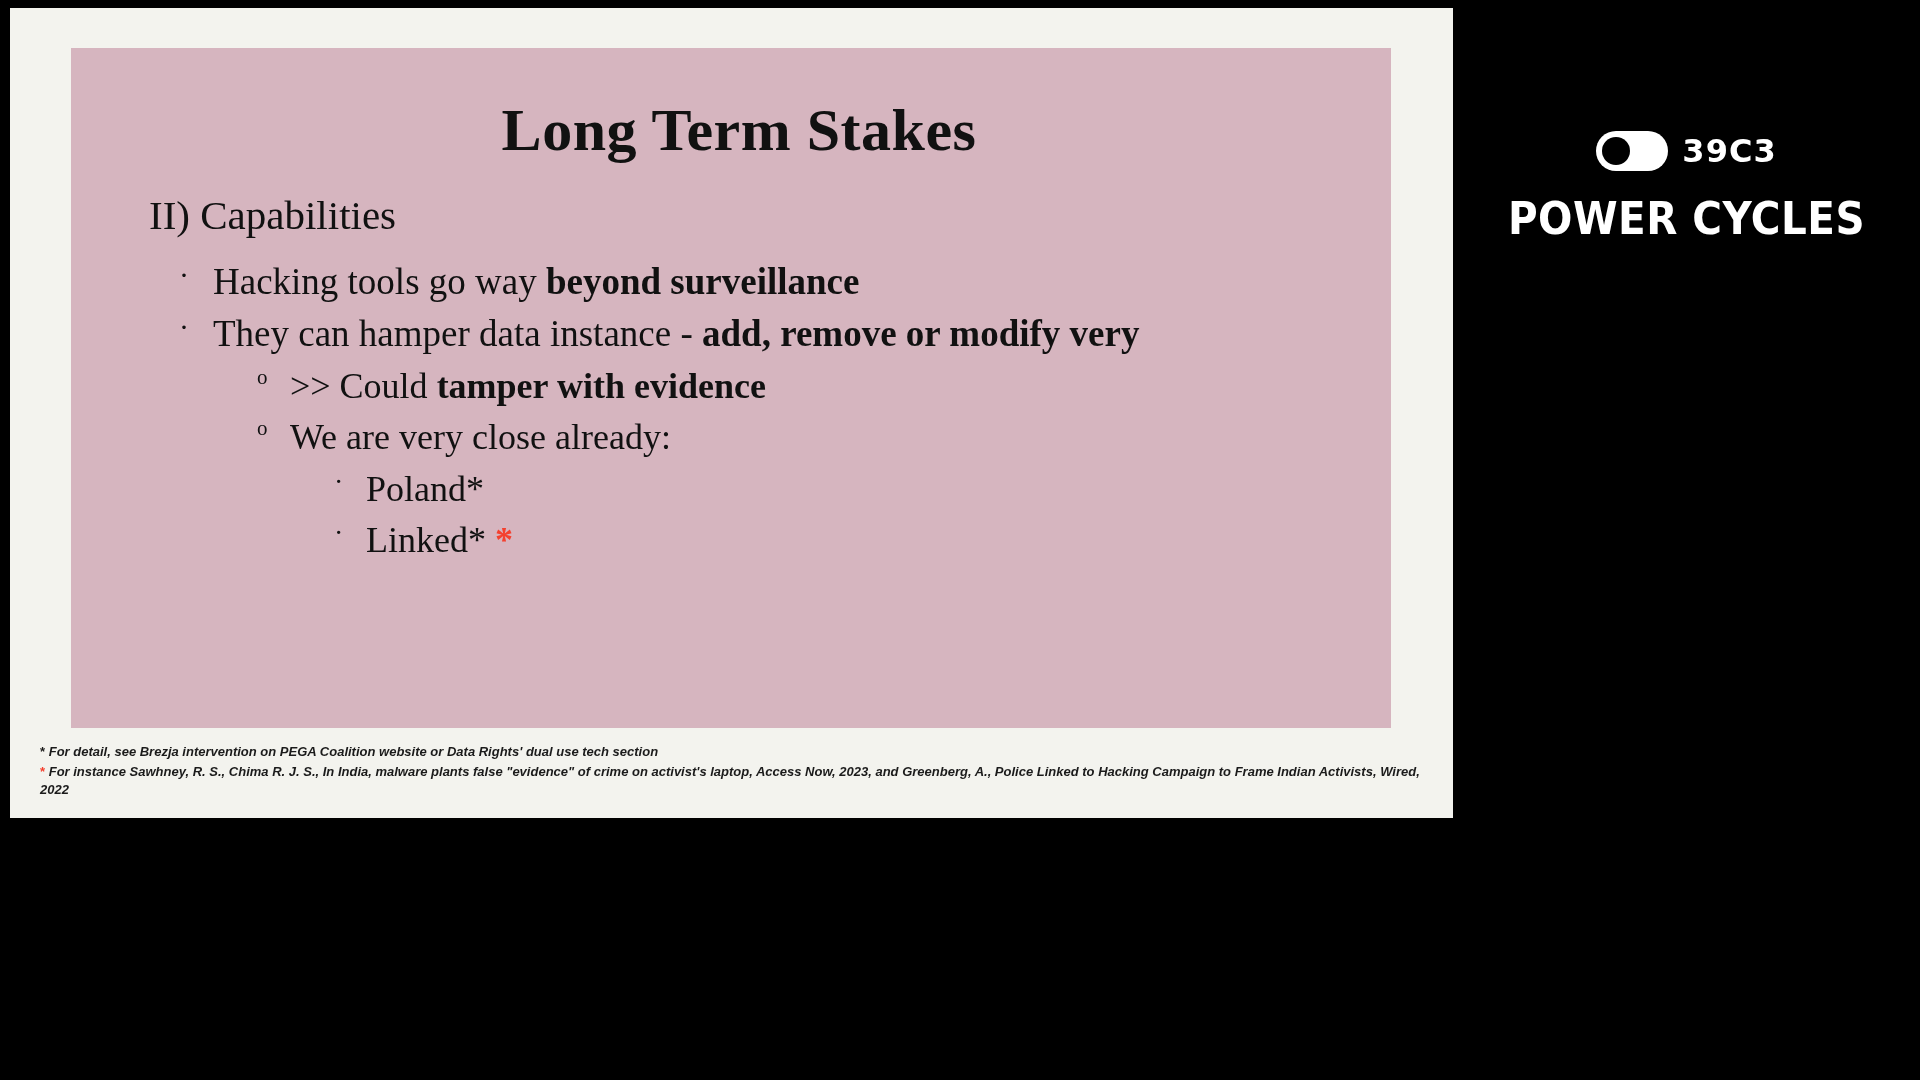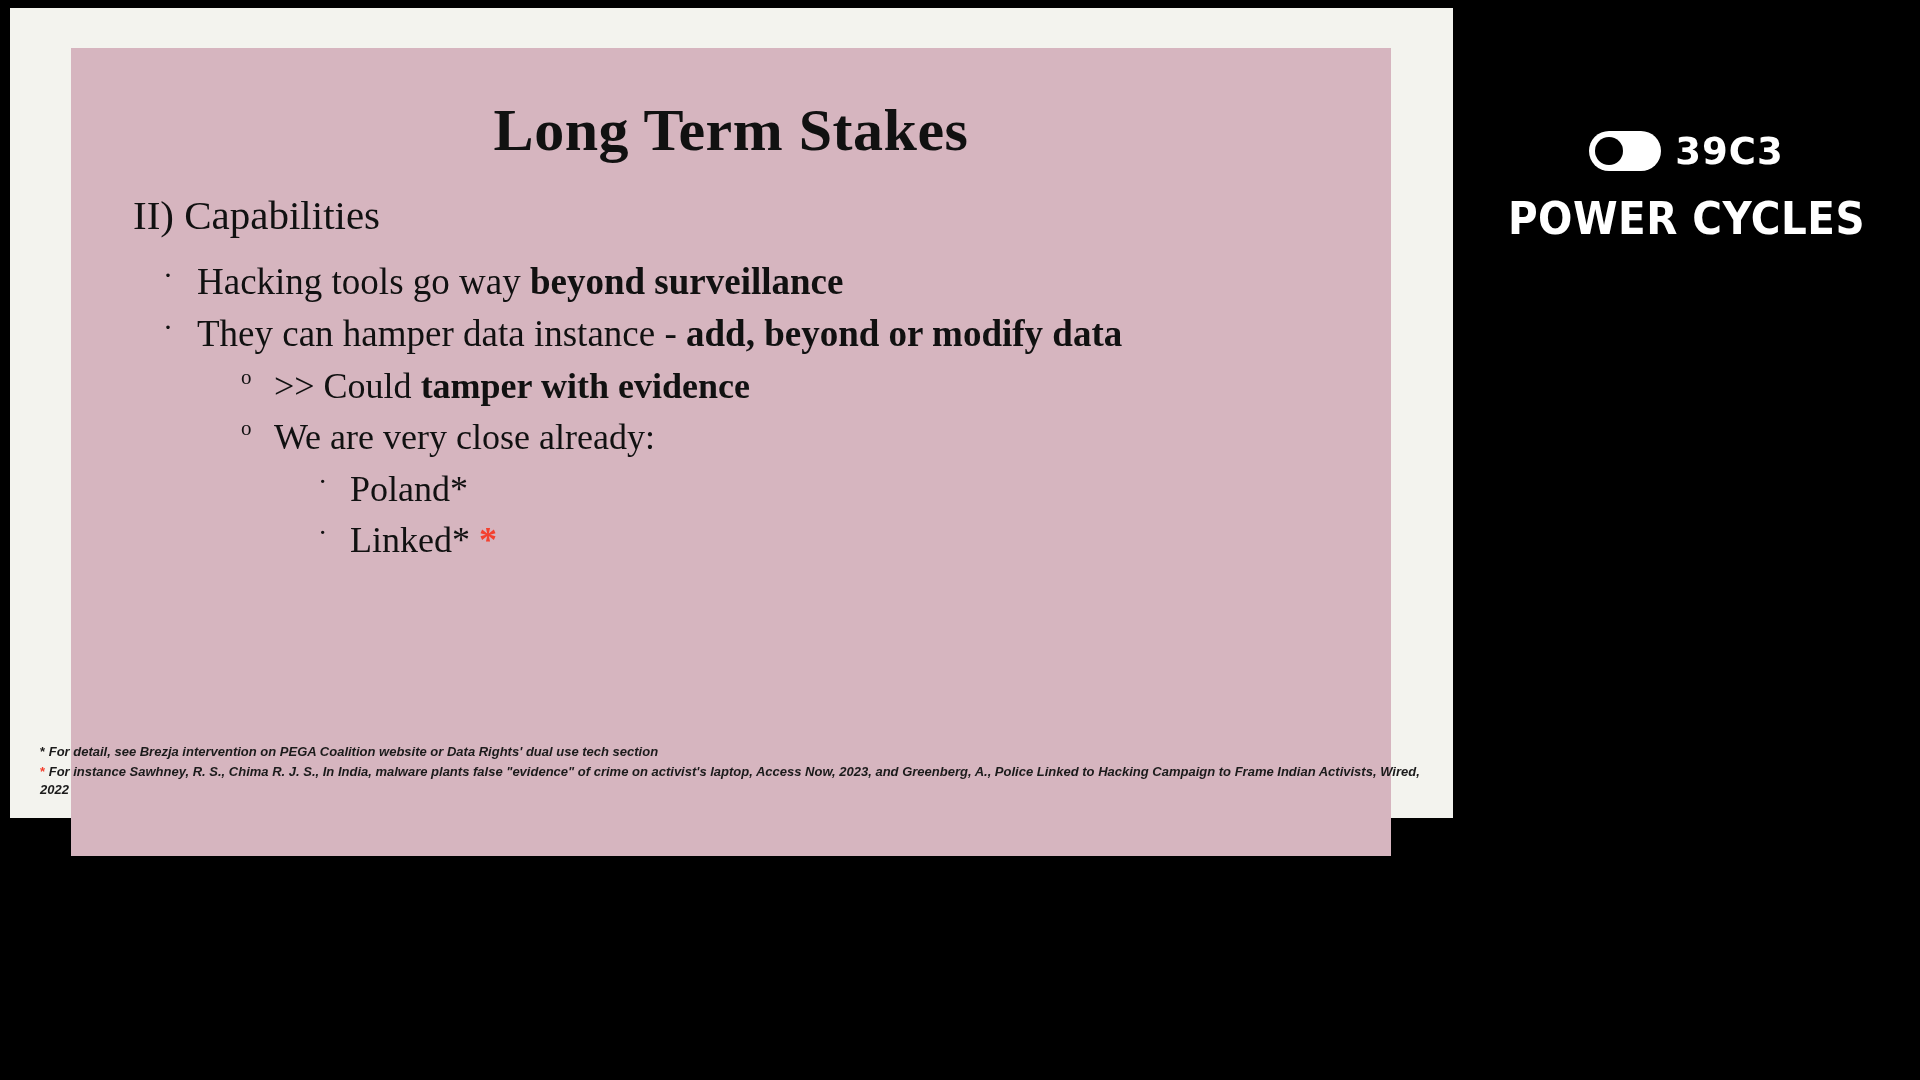--- a/index.html
+++ b/index.html
@@ -28,24 +28,24 @@
     height: 810px;
     background: #f3f3ee;
     box-sizing: border-box;
   }
 
   .slide-body {
     position: absolute;
     left: 61px;
     top: 40px;
     width: 1320px;
-    height: 808px;
+    height: 680px;
     background: #d6b5bf;
     box-sizing: border-box;
-    padding: 22px 34px 10px 34px;
+    padding: 22px 34px 10px 50px;
   }
 
   .slide-title {
     text-align: center;
     font-family: "Liberation Serif", serif;
     font-weight: bold;
     font-size: 60px;
     letter-spacing: 0.5px;
     color: #111111;
     margin-top: 26px;
@@ -181,21 +181,21 @@
     top: 6px;
     width: 28px;
     height: 28px;
     border-radius: 50%;
     background: #000000;
   }
 
   .logo-text {
     font-family: "DejaVu Sans", sans-serif;
     font-weight: bold;
-    font-size: 37px;
+    font-size: 32px;
     letter-spacing: 1px;
     color: #ffffff;
     line-height: 1;
   }
 
   .brand-sub {
     margin-top: 16px;
     font-family: "DejaVu Sans", sans-serif;
     font-weight: bold;
     font-size: 44px;
@@ -217,21 +217,21 @@
 
       <div class="section-head">II) Capabilities</div>
 
       <ul class="lvl1">
         <li>
           <span class="mk">·</span>
           <span>Hacking tools go way </span><span class="b">beyond surveillance</span>
         </li>
         <li>
           <span class="mk">·</span>
-          <span>They can hamper data instance - </span><span class="b">add, beyond or modify data</span>
+          <span>They can hamper data instance - </span><span class="b">add, remove or modify very</span>
 
           <ul class="lvl2">
             <li>
               <span class="mk">o</span>
               <span>&gt;&gt; Could </span><span class="b">tamper with evidence</span>
             </li>
             <li>
               <span class="mk">o</span>
               <span>We are very close already:</span>
 

